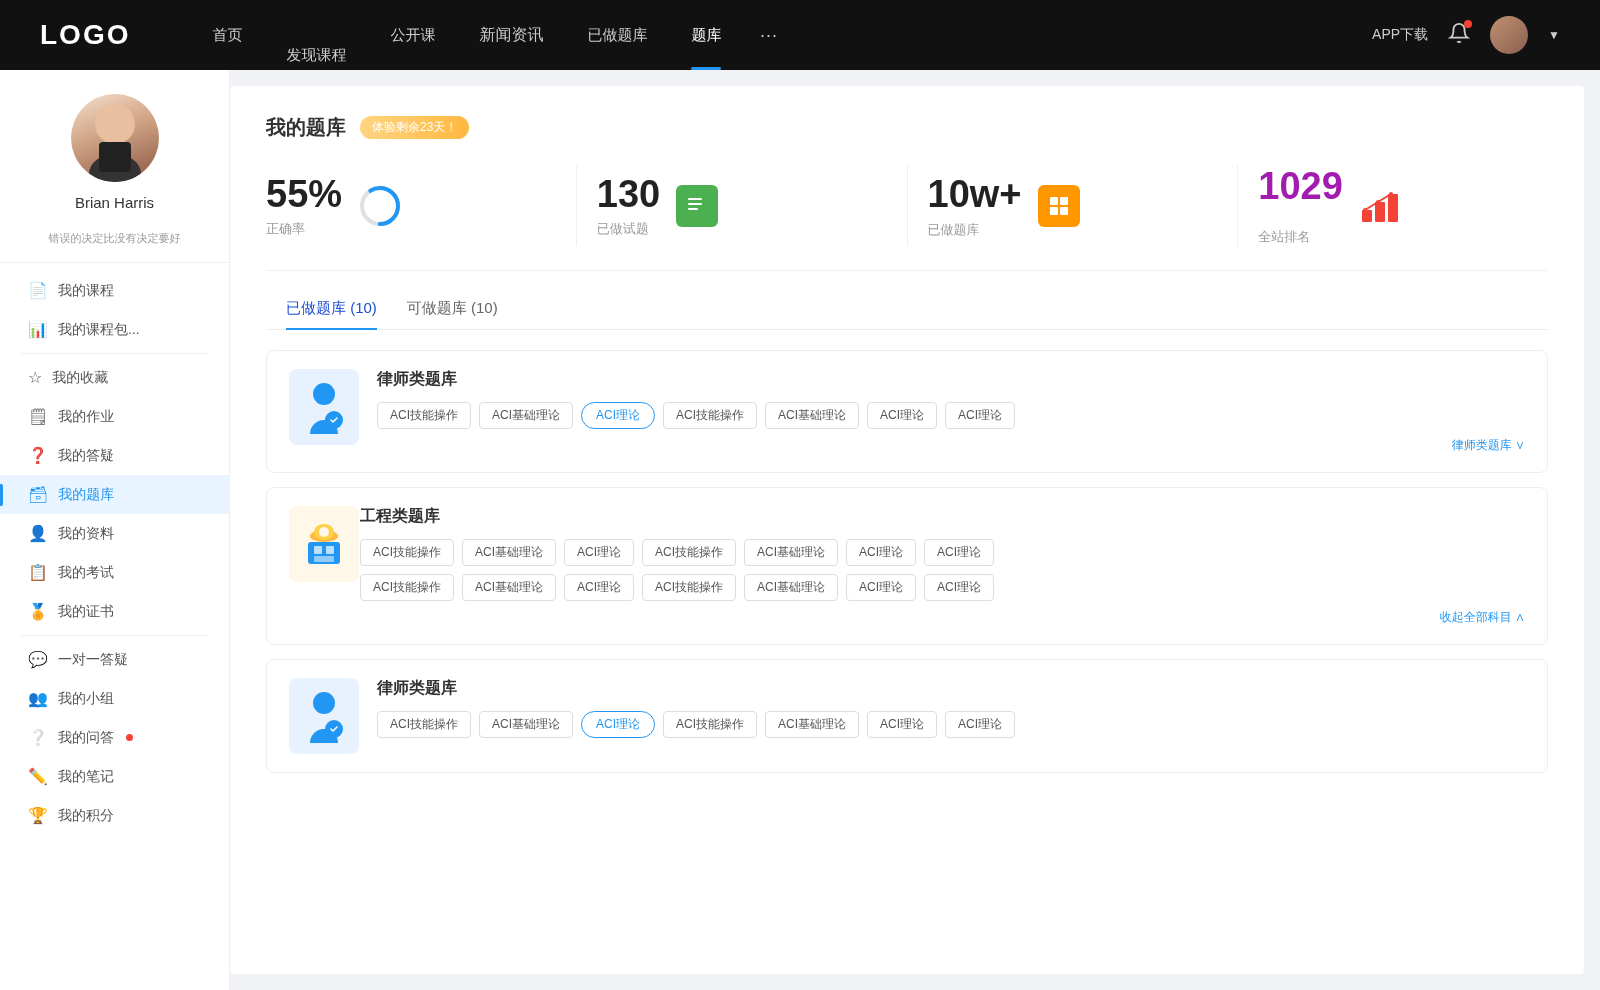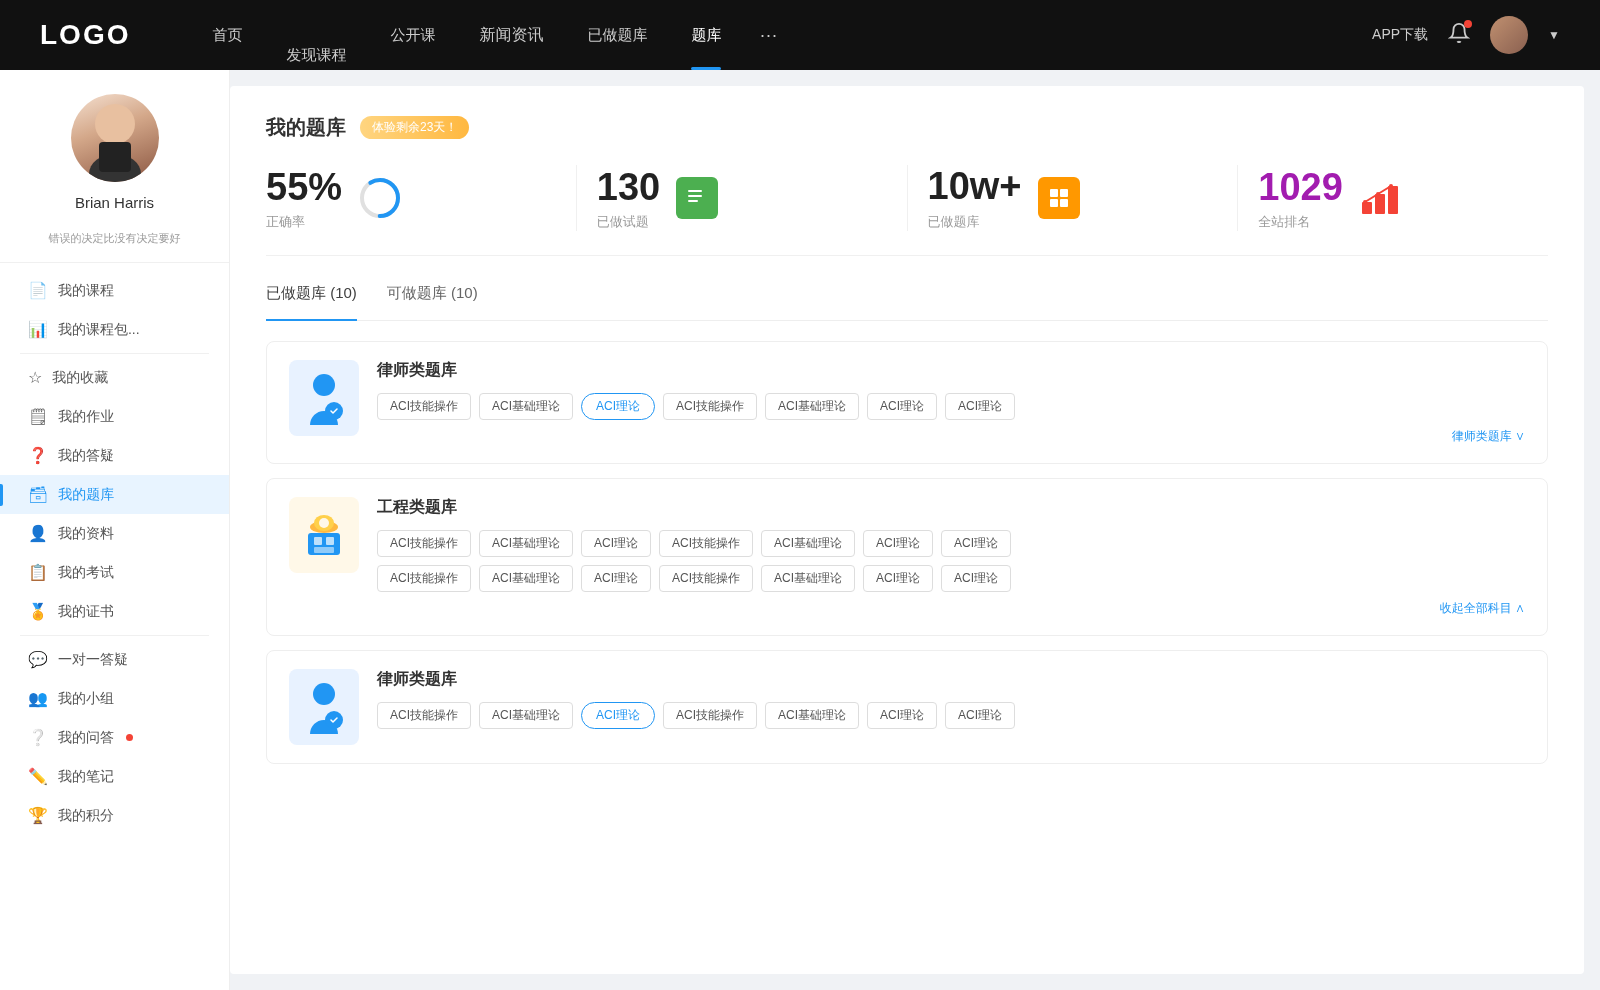--- a/index.html
+++ b/index.html
@@ -180,39 +180,39 @@
             <rect x="13" y="3" width="8" height="8" rx="1"></rect>
             <rect x="3" y="13" width="8" height="8" rx="1"></rect>
             <rect x="13" y="13" width="8" height="8" rx="1"></rect>
           </svg>
         </div>
       </div>
 
       <div style="flex:1;display:flex;align-items:center;gap:16px;padding:0 0 0 20px;">
         <div>
           <div style="font-size:38px;font-weight:700;color:#a21caf;">1029</div>
-          <div style="font-size:13px;color:#999;margin-top:4px;">全站排名</div>
+          <div style="font-size:13px;color:#999;margin-top:20px;">全站排名</div>
         </div>
         <div style="width:42px;height:42px;display:flex;align-items:center;justify-content:center;">
           <svg width="36" height="32" viewBox="0 0 36 32" fill="none">
             <rect x="0" y="20" width="10" height="12" rx="1" fill="#f44336"></rect>
             <rect x="13" y="12" width="10" height="20" rx="1" fill="#f44336"></rect>
             <rect x="26" y="4" width="10" height="28" rx="1" fill="#f44336"></rect>
             <polyline points="3,20 16,12 29,4" stroke="#f44336" stroke-width="2" fill="none"></polyline>
             <circle cx="3" cy="20" r="2" fill="#f44336"></circle>
             <circle cx="16" cy="12" r="2" fill="#f44336"></circle>
             <circle cx="29" cy="4" r="2" fill="#f44336"></circle>
           </svg>
         </div>
       </div>
 
     </div>
 
     <div style="display:flex;gap:30px;margin-bottom:20px;border-bottom:1px solid #eee;">
-      <div style="font-size:15px;color:#404040;padding-bottom:16px;cursor:pointer;border-bottom:2px solid #2196f3;margin-bottom:-1px;font-weight:500;">已做题库 (10)</div>
+      <div style="font-size:15px;color:#1d4ed8;padding-bottom:10px;cursor:pointer;border-bottom:2px solid #2196f3;margin-bottom:-1px;font-weight:500;margin-left:20px;">已做题库 (10)</div>
       <div style="font-size:15px;color:#666;padding-bottom:10px;cursor:pointer;border-bottom:2px solid transparent;margin-bottom:-1px;">可做题库 (10)</div>
     </div>
 
     <div style="background:#fff;border:1px solid #eee;border-radius:8px;padding:18px 22px;margin-bottom:14px;display:flex;align-items:flex-start;gap:18px;">
       <div style="width:70px;height:76px;background:#e8f2ff;border-radius:8px;display:flex;align-items:center;justify-content:center;flex-shrink:0;">
         <svg width="44" height="54" viewBox="0 0 44 54" fill="none">
           <circle cx="22" cy="14" r="11" fill="#2196f3"></circle>
           <path d="M8 54c0-7.7 6.3-14 14-14h0c7.7 0 14 6.3 14 14" fill="#2196f3"></path>
           <circle cx="32" cy="40" r="9" fill="#2196f3"></circle>
           <path d="M29 40l2 2 4-4" stroke="white" stroke-width="1.5" stroke-linecap="round" stroke-linejoin="round"></path>
@@ -226,21 +226,21 @@
           <span style="font-size:12px;padding:4px 14px;border-radius:14px;border:1px solid #2196f3;color:#2196f3;cursor:pointer;">ACI理论</span>
           <span style="font-size:12px;padding:4px 12px;border-radius:4px;border:1px solid #ddd;color:#555;cursor:pointer;">ACI技能操作</span>
           <span style="font-size:12px;padding:4px 12px;border-radius:4px;border:1px solid #ddd;color:#555;cursor:pointer;">ACI基础理论</span>
           <span style="font-size:12px;padding:4px 12px;border-radius:4px;border:1px solid #ddd;color:#555;cursor:pointer;">ACI理论</span>
           <span style="font-size:12px;padding:4px 12px;border-radius:4px;border:1px solid #ddd;color:#555;cursor:pointer;">ACI理论</span>
         </div>
         <div style="text-align:right;font-size:12px;color:#2196f3;margin-top:8px;cursor:pointer;">律师类题库 ∨</div>
       </div>
     </div>
 
-    <div style="background:#fff;border:1px solid #eee;border-radius:8px;padding:18px 22px;margin-bottom:14px;display:flex;align-items:flex-start;gap:18px;">
+    <div style="background:#fff;border:1px solid #eee;border-radius:8px;padding:18px 22px;margin-bottom:14px;display:flex;align-items:flex-start;gap:1px;">
       <div style="width:70px;height:76px;background:#fff8e8;border-radius:8px;display:flex;align-items:center;justify-content:center;flex-shrink:0;">
         <svg width="48" height="52" viewBox="0 0 48 52" fill="none">
           <rect x="8" y="24" width="32" height="22" rx="3" fill="#2196f3"></rect>
           <rect x="14" y="28" width="8" height="8" rx="1" fill="white" opacity="0.7"></rect>
           <rect x="26" y="28" width="8" height="8" rx="1" fill="white" opacity="0.7"></rect>
           <rect x="14" y="38" width="20" height="6" rx="1" fill="white" opacity="0.5"></rect>
           <ellipse cx="24" cy="18" rx="14" ry="6" fill="#ffb840"></ellipse>
           <ellipse cx="24" cy="14" rx="10" ry="8" fill="#ffd04a"></ellipse>
           <circle cx="24" cy="14" r="5" fill="#fff8e8"></circle>
         </svg>

